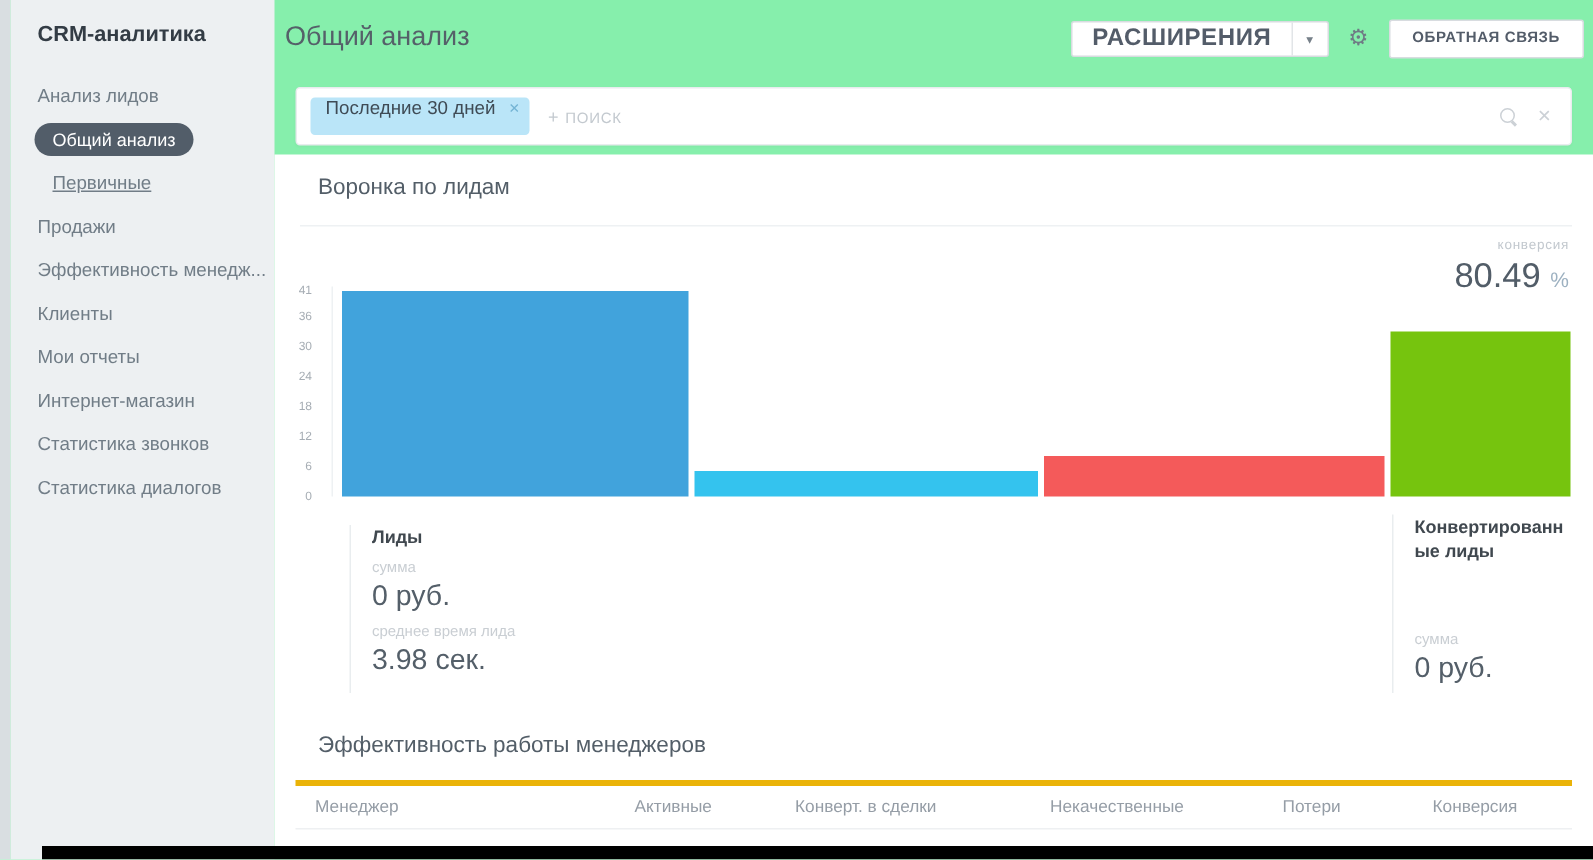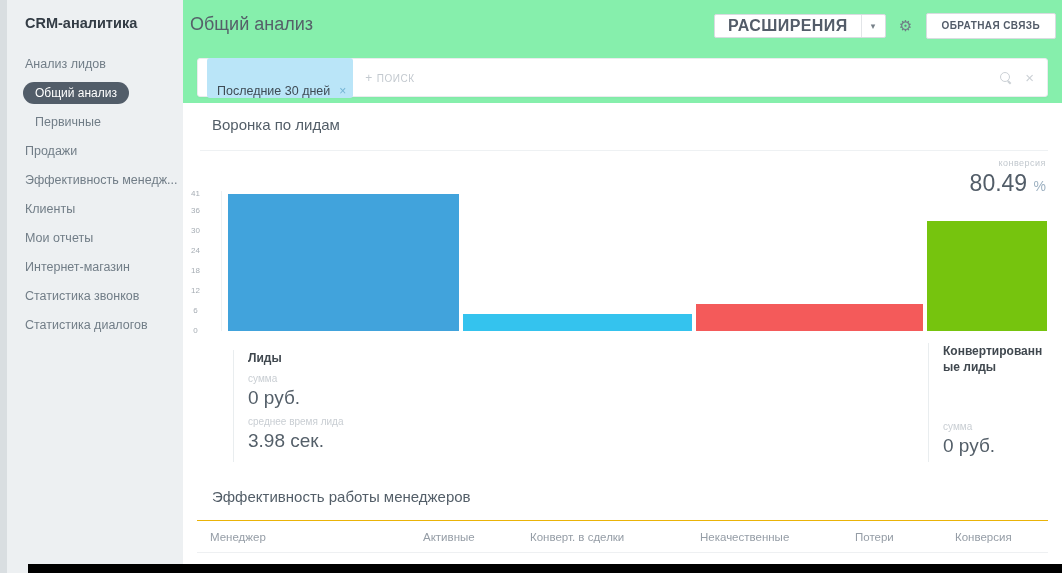--- a/index.html
+++ b/index.html
@@ -5,36 +5,36 @@
   * { margin:0; padding:0; box-sizing:border-box; }
   html,body { width:1062px; height:573px; }
   body { font-family:"Liberation Sans","DejaVu Sans",sans-serif; background:#f4f6f7; overflow:hidden; }
   .app { position:relative; width:1062px; height:573px; background:#86efac; overflow:hidden; }
 
   
   .edge-strip { position:absolute; left:0; top:0; width:7px; height:573px; background:#d9dee1; }
   .sidebar { position:absolute; left:7px; top:0; width:176px; height:573px; background:#edf0f2; }
   .sidebar-title { padding:15px 0 0 18px; font-size:14.5px; font-weight:700; color:#333c45; margin-bottom:18px; }
   .side-item { height:29px; display:flex; align-items:center; padding-left:18px; font-size:12.5px; color:#717d87; cursor:pointer; white-space:nowrap; }
-  .side-item.indent { padding-left:28px; }
+  .side-item.indent { padding-left:28px;text-decoration:underline; }
   .side-item .pill { background:#525d69; color:#ffffff; font-size:12px; padding:4px 12px; border-radius:13px; margin-left:-2px; }
 
   
   .main { position:absolute; left:183px; top:0; width:879px; height:573px; }
   .page-title { position:absolute; left:7px; top:14px; font-size:18px; color:#556069; }
   .topbar-buttons { position:absolute; top:13px; right:6px; display:flex; align-items:center; gap:7px; }
   .btn-group { display:flex; background:#fff; border:1px solid #d8dce0; border-radius:2px; height:24px; }
   .btn-ext { padding:0 13px; line-height:22px; font-size:16px; font-weight:700; letter-spacing:.4px; color:#535c69; cursor:pointer; }
   .btn-caret { width:24px; text-align:center; line-height:22px; font-size:9px; color:#768089; border-left:1px solid #e2e5e8; cursor:pointer; }
   .btn-gear { width:26px; height:24px; text-align:center; line-height:24px; font-size:15px; color:#6f7b85; cursor:pointer; background:transparent; border:none; }
   .btn-feedback { background:#fff; border:1px solid #d8dce0; border-radius:2px; height:26px; padding:0 15px; line-height:24px; font-size:10px; font-weight:700; letter-spacing:.4px; color:#535c69; cursor:pointer; }
 
   
   .filterbar { position:absolute; left:14px; right:14px; top:58px; height:39px; background:#fff; border:1px solid #e9ecee; border-radius:3px; box-shadow:0 1px 2px rgba(0,0,0,.03); display:flex; align-items:center; }
-  .filter-tag { display:flex; align-items:flex-end; margin-left:9px; height:40px; background:#bae5f8; border-radius:3px; padding:0 7px 0 10px; }
+  .filter-tag { display:flex; align-items:flex-start; margin-left:9px; height:25px; background:#bae5f8; border-radius:3px; padding:0 7px 0 10px; }
   .filter-tag .tag-label { font-size:12.5px; color:#3f4b55; }
   .filter-tag .tag-close { margin-left:9px; color:#74b4d4; font-size:12px; cursor:pointer; }
   .filter-placeholder { margin-left:12px; font-size:10px; letter-spacing:.5px; color:#c3c9cf; text-transform:uppercase; flex:1; cursor:text; }
   .filter-placeholder .plus { font-size:12px; margin-right:4px; }
   .filter-icons { display:flex; align-items:center; gap:13px; margin-right:13px; }
   .icon-search { position:relative; width:12px; height:12px; display:inline-block; }
   .icon-search::before { content:""; position:absolute; left:0; top:0; width:8px; height:8px; border:1.5px solid #ccd1d6; border-radius:50%; }
   .icon-search::after { content:""; position:absolute; left:8px; top:8px; width:4px; height:1.5px; background:#ccd1d6; transform:rotate(45deg); transform-origin:left center; }
   .filter-clear { color:#ccd1d6; font-size:15px; line-height:12px; cursor:pointer; }
 
@@ -43,35 +43,35 @@
   .section-title { position:absolute; left:29px; font-size:15px; color:#535e68; }
   .funnel-title { top:13px; }
   .funnel-divider { position:absolute; left:17px; right:14px; top:47px; height:1px; background:#eef1f3; }
 
   .conv { position:absolute; right:16px; top:55px; text-align:right; }
   .conv-label { font-size:9px; letter-spacing:.5px; color:#c2c8ce; text-transform:lowercase; }
   .conv-value { font-size:23px; color:#525d68; margin-top:2px; }
   .conv-unit { font-size:14px; color:#9db1c1; }
 
   .y-axis { position:absolute; left:0; top:0; width:31px; height:240px; }
-  .ytick { position:absolute; right:0; width:31px; text-align:center; font-size:8px; color:#a6adb4; padding-right:6px; }
+  .ytick { position:absolute; right:0; width:31px; text-align:right; font-size:8px; color:#a6adb4; padding-right:6px; }
   .axis-line { position:absolute; left:38px; top:88px; width:1px; height:140px; background:#eef1f3; }
   .funnel-bars { position:absolute; left:0; top:0; width:879px; height:240px; }
   .bar { position:absolute; cursor:pointer; }
 
   .stat-block { position:absolute; border-left:1px solid #e9edef; padding-left:14px; }
   .stat-leads { left:50px; top:247px; height:112px; }
   .stat-conv { left:745px; top:240px; width:122px; height:119px; }
   .b-name { font-size:12px; font-weight:700; color:#40484f; line-height:1.35; overflow-wrap:break-word; }
   .b-sub { font-size:10px; color:#c9ced3; margin-top:7px; }
   .b-val { font-size:19px; color:#545f69; margin-top:3px; }
   .stat-conv .b-sub { margin-top:46px; }
 
   .table-title { top:385px; }
-  .thead { position:absolute; left:14px; right:14px; top:417px; height:33px; border-top:1px solid #eab308; border-bottom:1px solid #eef0f2; display:grid; grid-template-columns:213px 107px 170px 155px 100px 1fr; align-items:center; padding-left:13px; }
+  .thead { position:absolute; left:14px; right:14px; top:417px; height:33px; border-top:4px solid #eab308; border-bottom:1px solid #eef0f2; display:grid; grid-template-columns:213px 107px 170px 155px 100px 1fr; align-items:center; padding-left:13px; }
   .th { font-size:11.5px; color:#959da6; cursor:pointer; white-space:nowrap; }
 
   .black-bar { position:absolute; left:28px; right:0; bottom:0; height:9px; background:#000; z-index:6; }
 </style>
 </head>
 <body>
 
 <div class="app">
   <div class="edge-strip"></div>
 

